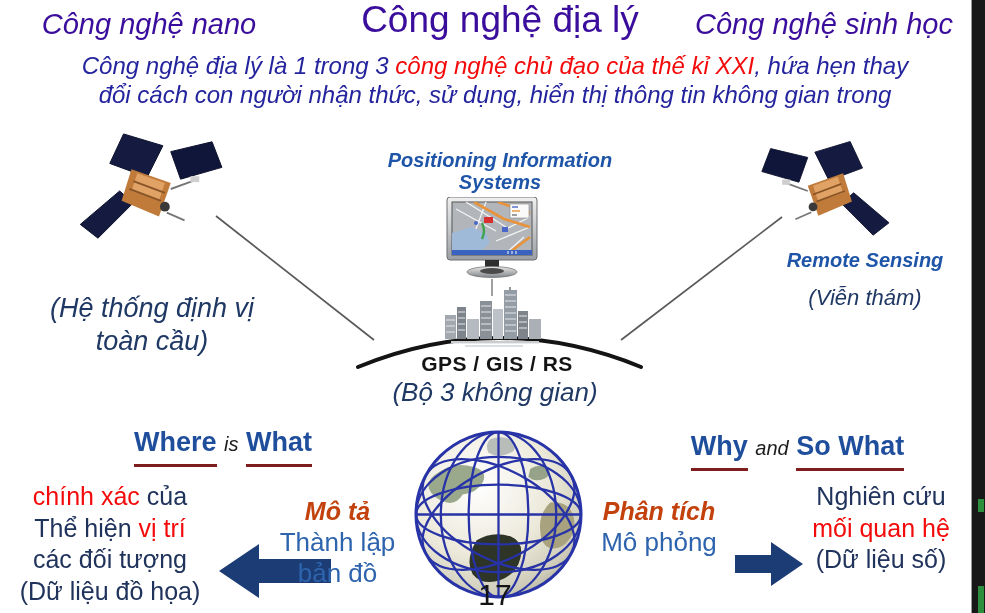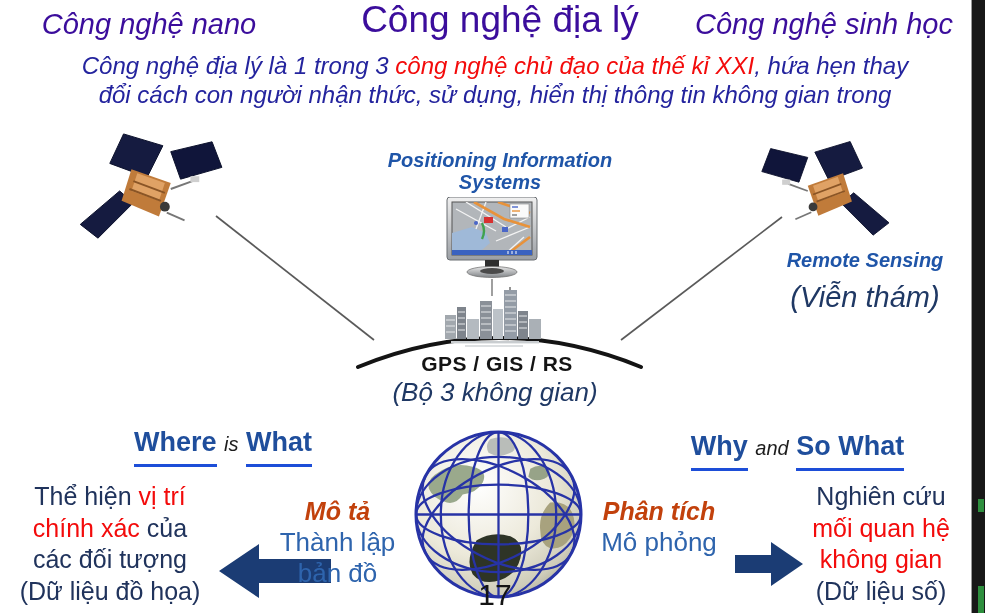--- a/index.html
+++ b/index.html
@@ -12,21 +12,21 @@
   .ctr{text-align:center;}
   
   .title-side{font-size:29px;font-style:italic;color:#3b0d9c;line-height:36px;}
   .title-main{font-size:37px;color:#3b0d9c;line-height:44px;}
   .intro{font-size:24px;font-style:italic;color:#24249e;line-height:29px;}
   .red{color:#f30b0b;}
   .bluelabel{font-size:20px;font-weight:700;font-style:italic;color:#1f55a8;line-height:22px;}
   .navyit{font-style:italic;color:#1f3864;}
   .triad-en{font-size:21px;font-weight:700;color:#141414;letter-spacing:.5px;}
   .heading{font-size:27px;color:#1f4e9c;line-height:40px;}
-  .uw{font-weight:700;display:inline-block;border-bottom:3px solid #1d4ed8;padding-bottom:2px;}
+  .uw{font-weight:700;display:inline-block;border-bottom:3px solid #7f1d1d;padding-bottom:2px;}
   .conj{font-size:20px;font-style:italic;color:#1c1c1c;font-weight:400;}
   .block{font-size:25px;color:#20335c;line-height:31.5px;}
   .maplbl-it{font-size:25px;font-style:italic;color:#c2410c;font-weight:bold;}
   .maplbl-bl{font-size:26px;color:#2e64ad;}
   .pagenum{font-size:30px;color:#141414;z-index:6;}
   svg{display:block;}
   .overlay{position:absolute;left:0;top:0;pointer-events:none;z-index:1;}
   .z2{z-index:2;}
   
   .edge-strip{left:971px;top:0;width:14px;height:613px;background:#181818;border-left:1px solid #9a9a9a;z-index:7;}
@@ -176,41 +176,45 @@
           <line x1="62" y1="44" x2="73" y2="44"></line>
         <line x1="76" y1="29" x2="84" y2="29"></line>
           <line x1="76" y1="35" x2="84" y2="35"></line>
           <line x1="76" y1="41" x2="84" y2="41"></line>
       </g>
       <rect x="8" y="54" width="88" height="2.4" fill="#c9cdd0"></rect>
       <rect x="22" y="58" width="58" height="2" fill="#dcdfe1"></rect>
     </svg>
   </div>
 
+  <div class="abs ctr navyit" style="left:18px;top:292px;width:268px;font-size:27px;line-height:33px;">
+    <div>(Hệ thống định vị</div>
+    <div>toàn cầu)</div>
+  </div>
 
   <div class="abs ctr bluelabel" style="left:765px;top:249px;width:200px;">Remote Sensing</div>
-  <div class="abs ctr navyit" style="left:770px;top:281px;width:190px;font-size:29px;line-height:33px;">(Viễn thám)</div>
+  <div class="abs ctr navyit" style="left:770px;top:281px;width:190px;font-size:22px;line-height:33px;">(Viễn thám)</div>
 
   <div class="abs ctr triad-en" style="left:397px;top:352px;width:200px;">GPS / GIS / RS</div>
   <div class="abs ctr navyit" style="left:360px;top:377px;width:270px;font-size:26px;">(Bộ 3 không gian)</div>
 
   <div class="abs ctr heading" style="left:98px;top:422px;width:250px;">
     <span class="uw">Where</span>
     <span class="conj">is</span>
     <span class="uw">What</span>
   </div>
   <div class="abs ctr heading" style="left:650px;top:426px;width:295px;text-align:center;">
     <span class="uw">Why</span>
     <span class="conj">and</span>
     <span class="uw">So What</span>
   </div>
 
   <div class="abs ctr block" style="left:0px;top:481px;width:220px;">
+    <div><span class="red">chính xác</span><span> của</span></div>
     <div><span>Thể hiện </span><span class="red">vị trí</span></div>
-    <div><span class="red">chính xác</span><span> của</span></div>
     <div>các đối tượng</div>
     <div>(Dữ liệu đồ họa)</div>
   </div>
 
   <div class="abs" style="left:217px;top:542px;width:116px;height:58px;">
     <svg width="116" height="58" viewBox="0 0 116 58">
       <polygon points="2,29 42,2 42,17 114,17 114,41 42,41 42,56" fill="#1b3c74"></polygon>
     </svg>
   </div>
 
@@ -262,21 +266,20 @@
 
   <div class="abs" style="left:735px;top:540px;width:70px;height:48px;">
     <svg width="70" height="48" viewBox="0 0 70 48">
       <polygon points="0,15 36,15 36,2 68,24 36,46 36,33 0,33" fill="#1b3c74"></polygon>
     </svg>
   </div>
 
   <div class="abs ctr block" style="left:792px;top:481px;width:178px;">
     <div>Nghiên cứu</div>
     <div class="red">mối quan hệ</div>
-    <div class="red">không gian</div>
     <div>(Dữ liệu số)</div>
   </div>
 
   <div class="abs ctr pagenum" style="left:455px;top:578px;width:80px;">17</div>
 
   <div class="abs edge-strip">
     <div class="edge-green" style="top:499px;height:13px;"></div>
     <div class="edge-green" style="top:586px;height:27px;"></div>
   </div>
 

